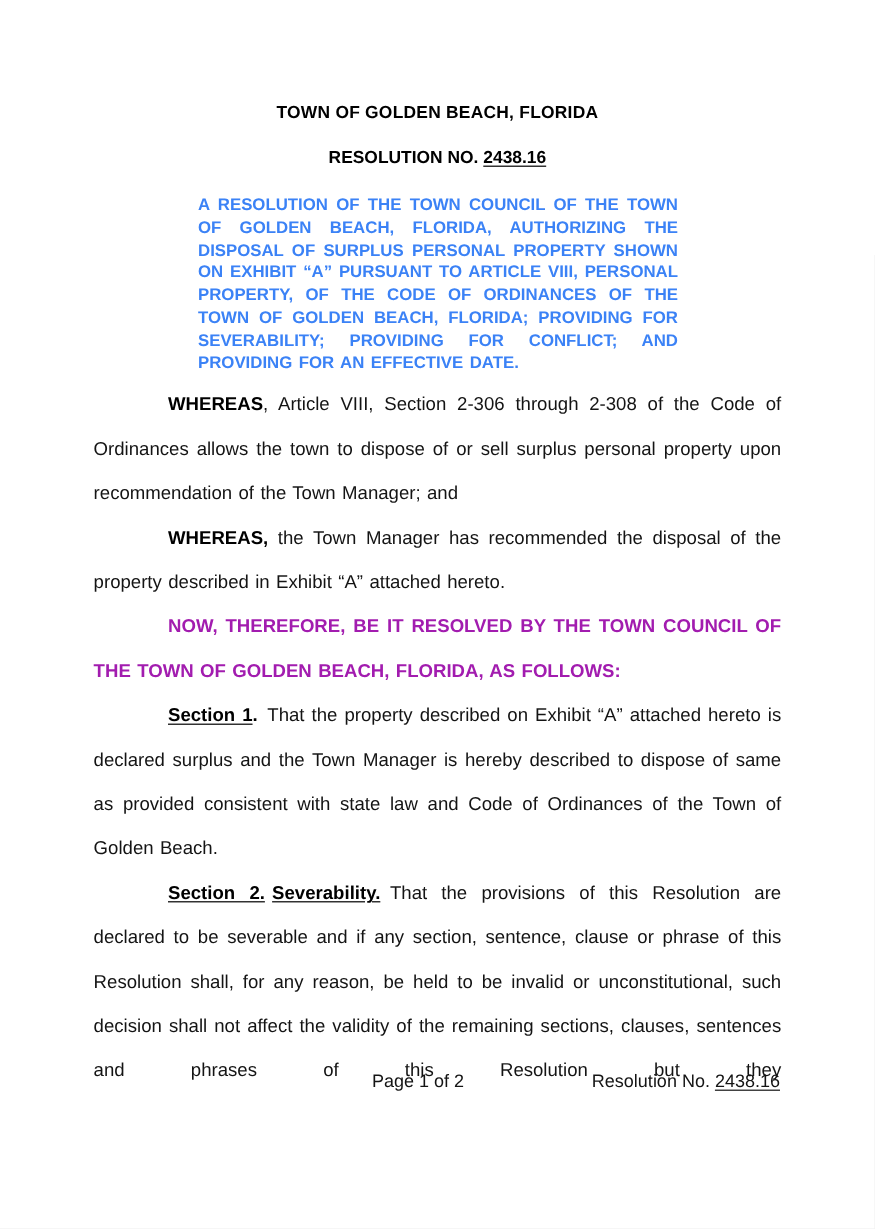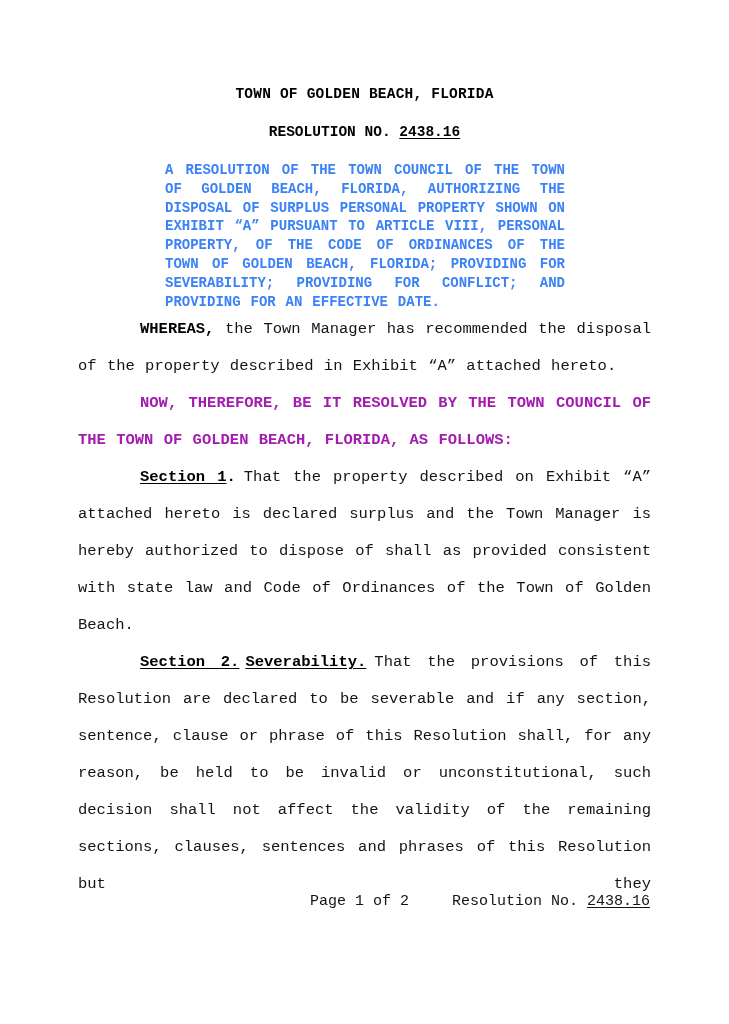--- a/index.html
+++ b/index.html
@@ -6,21 +6,21 @@
     margin: 0;
     padding: 0;
     background: #e8e8e8;
   }
   .page {
     position: relative;
     width: 729px;
     height: 1024px;
     margin: 0 auto;
     background: #ffffff;
-    font-family: Liberation Mono, monospace;
+    font-family: Liberation Sans, sans-serif;
     color: #141414;
     overflow: hidden;
   }
   .content {
     position: absolute;
     left: 78px;
     right: 78px;
     top: 0;
   }
   .doc-title {
@@ -90,30 +90,33 @@
   <div class="content">
 
     <div class="doc-title">TOWN OF GOLDEN BEACH, FLORIDA</div>
 
     <div class="res-heading">
       <span>RESOLUTION NO. </span><span class="u">2438.16</span>
     </div>
 
     <p class="caption">A RESOLUTION OF THE TOWN COUNCIL OF THE TOWN OF GOLDEN BEACH, FLORIDA, AUTHORIZING THE DISPOSAL OF SURPLUS PERSONAL PROPERTY SHOWN ON EXHIBIT “A” PURSUANT TO ARTICLE VIII, PERSONAL PROPERTY, OF THE CODE OF ORDINANCES OF THE TOWN OF GOLDEN BEACH, FLORIDA; PROVIDING FOR SEVERABILITY; PROVIDING FOR CONFLICT; AND PROVIDING FOR AN EFFECTIVE DATE.</p>
 
+    <p class="body-par first">
+      <span class="b">WHEREAS</span><span>, Article VIII, Section 2-306 through 2-308 of the Code of Ordinances allows the town to dispose of or sell surplus personal property upon recommendation of the Town Manager; and</span>
+    </p>
 
 
     <p class="body-par">
       <span class="b">WHEREAS,</span><span> the Town Manager has recommended the disposal of the property described in Exhibit “A” attached hereto.</span>
     </p>
 
     <p class="body-par bold-par">NOW, THEREFORE, BE IT RESOLVED BY THE TOWN COUNCIL OF THE TOWN OF GOLDEN BEACH, FLORIDA, AS FOLLOWS:</p>
 
     <p class="body-par">
-      <span class="sec-head"><span class="b u">Section 1</span><span class="b">.</span></span><span>That the property described on Exhibit “A” attached hereto is declared surplus and the Town Manager is hereby authorized to dispose of shall as provided consistent with state law and Code of Ordinances of the Town of Golden Beach.</span>
+      <span class="sec-head"><span class="b u">Section 1</span><span class="b">.</span></span><span>That the property described on Exhibit “A” attached hereto is declared surplus and the Town Manager is hereby described to dispose of same as provided consistent with state law and Code of Ordinances of the Town of Golden Beach.</span>
     </p>
 
     <p class="body-par justify-last">
       <span class="b u sec-sub">Section 2.</span><span class="b u sec-head">Severability.</span><span>That the provisions of this Resolution are declared to be severable and if any section, sentence, clause or phrase of this Resolution shall, for any reason, be held to be invalid or unconstitutional, such decision shall not affect the validity of the remaining sections, clauses, sentences and phrases of this Resolution but they</span>
     </p>
 
   </div>
 
   <div class="footer">
     <span class="page-label">Page 1 of 2</span>

